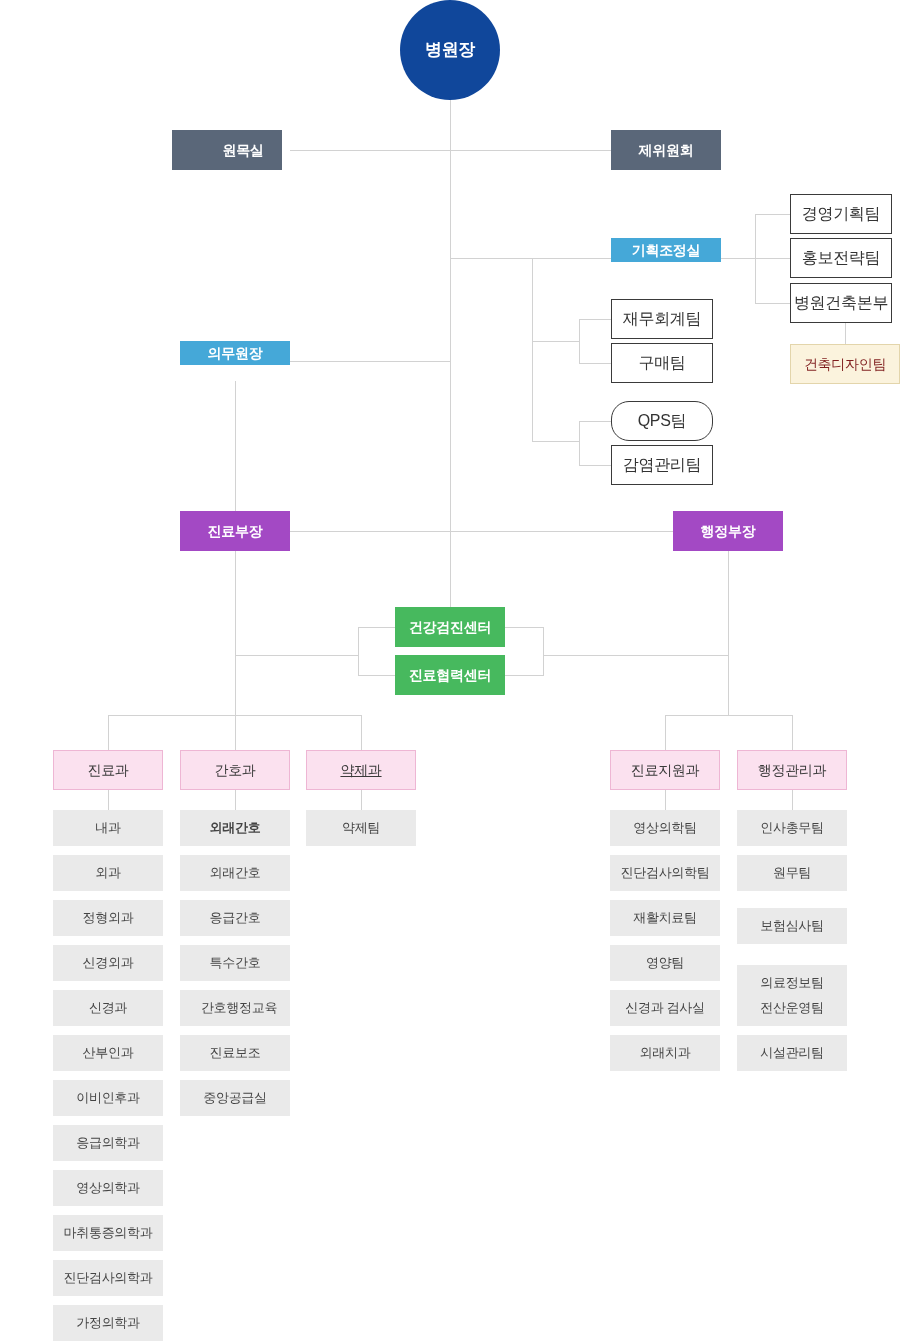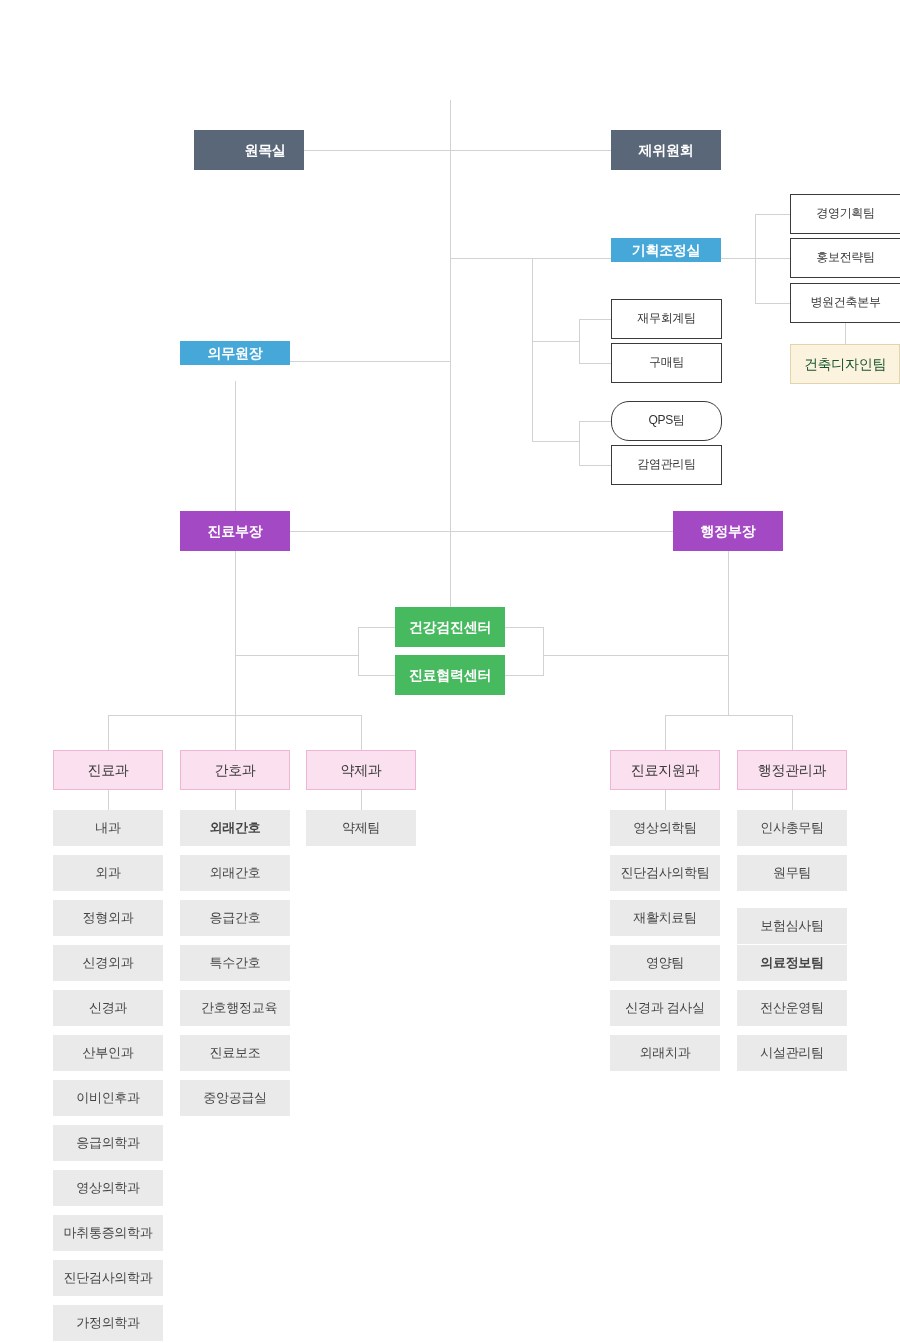--- a/index.html
+++ b/index.html
@@ -85,35 +85,35 @@
     width: 110px;
     height: 40px;
     background: #47b95e;
     color: #ffffff;
     font-size: 14px;
     font-weight: bold;
   }
 
   
   .white {
-    width: 111px;
+    width: 102px;
     height: 40px;
     background: #ffffff;
     border: 1px solid #3a3a3a;
     color: #333333;
-    font-size: 12px;
+    font-size: 16px;
   }
 
   
   .cream {
     width: 110px;
     height: 40px;
     background: #fbf3dd;
     border: 1px solid #e3d5ab;
-    color: #14532d;
+    color: #7f1d1d;
     font-size: 14px;
   }
 
   
   .pink {
     width: 110px;
     height: 40px;
     background: #fbe1ef;
     border: 1px solid #eeb6d4;
     color: #3a3a3a;
@@ -188,22 +188,23 @@
   <div class="ln lnh" style="left:665px; top:715px; width:128px;"></div>
   <div class="ln lnv" style="left:665px; top:715px; height:35px;"></div>
   <div class="ln lnv" style="left:792px; top:715px; height:35px;"></div>
 
   <div class="ln lnv" style="left:108px; top:790px; height:20px;"></div>
   <div class="ln lnv" style="left:235px; top:790px; height:20px;"></div>
   <div class="ln lnv" style="left:361px; top:790px; height:20px;"></div>
   <div class="ln lnv" style="left:665px; top:790px; height:20px;"></div>
   <div class="ln lnv" style="left:792px; top:790px; height:20px;"></div>
 
-
-  <div class="node slate" style="left:194px; top:130px;padding-left:32px;">원목실</div>
+  <div class="node root" style="left:400px; top:0px;">병원장</div>
+
+  <div class="node slate" style="left:172px; top:130px;padding-left:32px;">원목실</div>
   <div class="node slate" style="left:611px; top:130px;">제위원회</div>
 
   <div class="node blue" style="left:611px; top:238px;">기획조정실</div>
 
   <div class="node white" style="left:790px; top:194px;">경영기획팀</div>
   <div class="node white" style="left:790px; top:238px;">홍보전략팀</div>
   <div class="node white" style="left:790px; top:283px;">병원건축본부</div>
   <div class="node cream" style="left:790px; top:344px;">건축디자인팀</div>
 
   <div class="node white" style="left:611px; top:299px;">재무회계팀</div>
@@ -236,32 +237,32 @@
 
   <div class="node pink" style="left:180px; top:750px;">간호과</div>
   <div class="node grey" style="left:180px; top:810px;font-weight:bold;">외래간호</div>
   <div class="node grey" style="left:180px; top:855px;">외래간호</div>
   <div class="node grey" style="left:180px; top:900px;">응급간호</div>
   <div class="node grey" style="left:180px; top:945px;">특수간호</div>
   <div class="node grey" style="left:180px; top:990px;padding-left:8px;">간호행정교육</div>
   <div class="node grey" style="left:180px; top:1035px;">진료보조</div>
   <div class="node grey" style="left:180px; top:1080px;">중앙공급실</div>
 
-  <div class="node pink" style="left:306px; top:750px;">약제과</div>
+  <div class="node pink" style="left:306px; top:750px;text-decoration:underline;">약제과</div>
   <div class="node grey" style="left:306px; top:810px;">약제팀</div>
 
   <div class="node pink" style="left:610px; top:750px;">진료지원과</div>
   <div class="node grey" style="left:610px; top:810px;">영상의학팀</div>
   <div class="node grey" style="left:610px; top:855px;">진단검사의학팀</div>
   <div class="node grey" style="left:610px; top:900px;">재활치료팀</div>
   <div class="node grey" style="left:610px; top:945px;">영양팀</div>
   <div class="node grey" style="left:610px; top:990px;">신경과 검사실</div>
   <div class="node grey" style="left:610px; top:1035px;">외래치과</div>
 
   <div class="node pink" style="left:737px; top:750px;">행정관리과</div>
   <div class="node grey" style="left:737px; top:810px;">인사총무팀</div>
   <div class="node grey" style="left:737px; top:855px;">원무팀</div>
   <div class="node grey" style="left:737px; top:900px;margin-top:8px;">보험심사팀</div>
-  <div class="node grey" style="left:737px; top:945px;font-weight:bold;">의료정보팀</div>
+  <div class="node grey" style="left:737px; top:965px;">의료정보팀</div>
   <div class="node grey" style="left:737px; top:990px;">전산운영팀</div>
   <div class="node grey" style="left:737px; top:1035px;">시설관리팀</div>
 
 </div>
 
 </body></html>

